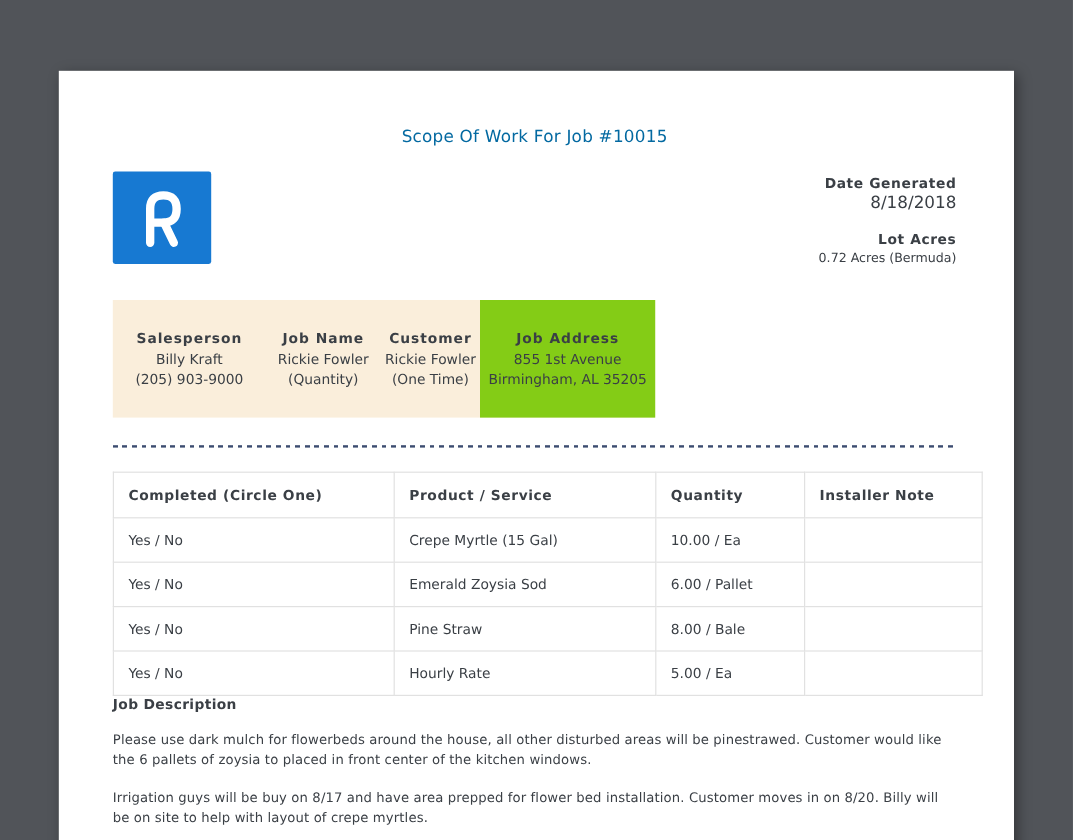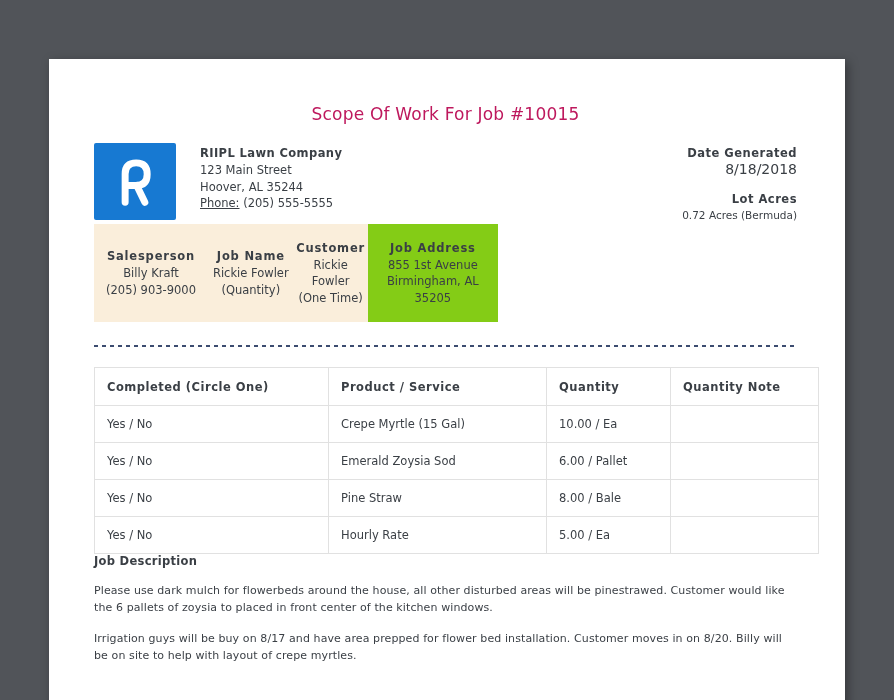--- a/index.html
+++ b/index.html
@@ -11,23 +11,23 @@
   }
   .page {
     position: absolute; left: 49px; top: 59px;
     width: 796px; height: 680px;
     background: #ffffff;
     box-shadow: 3px 3px 10px rgba(0,0,0,0.35);
     padding: 43px 48px 0 45px;
   }
   .doc-title {
     text-align: center;
-    font-size: 17px;
+    font-size: 14px;
     letter-spacing: 0.2px;
-    color: #be185d;
+    color: #0369a1;
     line-height: 24px;
   }
   .header-row {
     margin-top: 17px;
     display: flex;
     align-items: flex-start;
   }
   .logo {
     width: 82px; height: 77px;
     background: #1779d2;
@@ -46,21 +46,22 @@
   .meta-block { margin-left: auto; text-align: right; padding-top: 2px; }
   .meta-label {
     font-weight: bold; font-size: 11.5px; letter-spacing: 0.5px;
     line-height: 16px;
   }
   .meta-value { font-size: 14px; line-height: 17px; }
   .meta-value.small { font-size: 10.5px; }
   .meta-gap { height: 13px; }
 
   .job-band {
-    width: 404px; height: 98px;
+    margin-top: 26px;
+    width: 452px; height: 98px;
     background: #faeedb;
     display: flex;
   }
   .job-col {
     display: flex; flex-direction: column;
     align-items: center; justify-content: center;
     text-align: center;
   }
   .job-col.c0 { width: 140px; }
   .job-col.c1 { width: 105px; }
@@ -116,26 +117,20 @@
   <div class="doc-title">Scope Of Work For Job #10015</div>
 
   <div class="header-row">
     <div class="logo">
       <svg viewBox="0 0 100 100" fill="none">
         <path d="M33 85 V36 Q33 17 52 17 Q71 17 71 36.5 Q71 56 52 56 H34" stroke="#ffffff" stroke-width="12" stroke-linecap="round" stroke-linejoin="round"></path>
         <path d="M53 56 L67 85" stroke="#ffffff" stroke-width="12" stroke-linecap="round"></path>
       </svg>
     </div>
 
-    <div class="company-block">
-      <div class="company-name">RIIPL Lawn Company</div>
-      <div class="company-line">123 Main Street</div>
-      <div class="company-line">Hoover, AL 35244</div>
-      <div class="company-line"><span class="phone-label">Phone:</span><span> (205) 555-5555</span></div>
-    </div>
 
     <div class="meta-block">
       <div class="meta-label">Date Generated</div>
       <div class="meta-value">8/18/2018</div>
       <div class="meta-gap"></div>
       <div class="meta-label">Lot Acres</div>
       <div class="meta-value small">0.72 Acres (Bermuda)</div>
     </div>
   </div>
 
@@ -163,21 +158,21 @@
   </div>
 
   <div class="dashed-divider"></div>
 
   <table class="sow">
     <thead>
       <tr>
         <th class="w0">Completed (Circle One)</th>
         <th class="w1">Product / Service</th>
         <th class="w2">Quantity</th>
-        <th class="w3">Quantity Note</th>
+        <th class="w3">Installer Note</th>
       </tr>
     </thead>
     <tbody>
       <tr>
         <td>Yes / No</td>
         <td>Crepe Myrtle (15 Gal)</td>
         <td>10.00 / Ea</td>
         <td></td>
       </tr>
       <tr>

